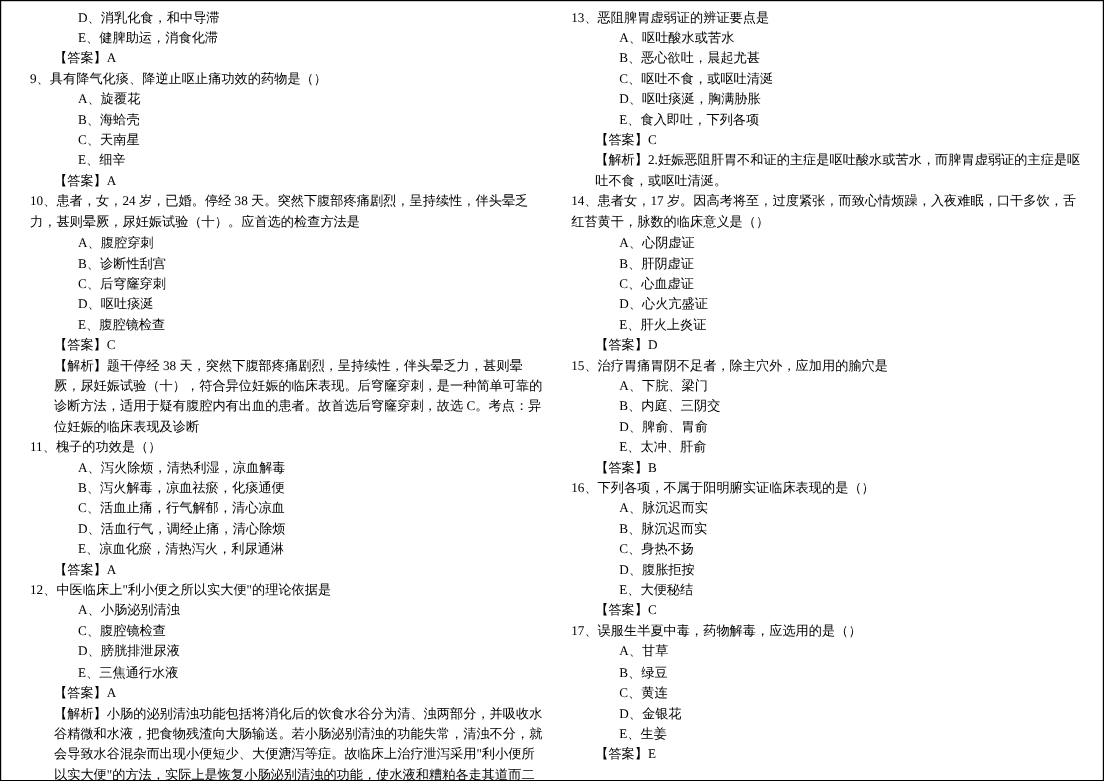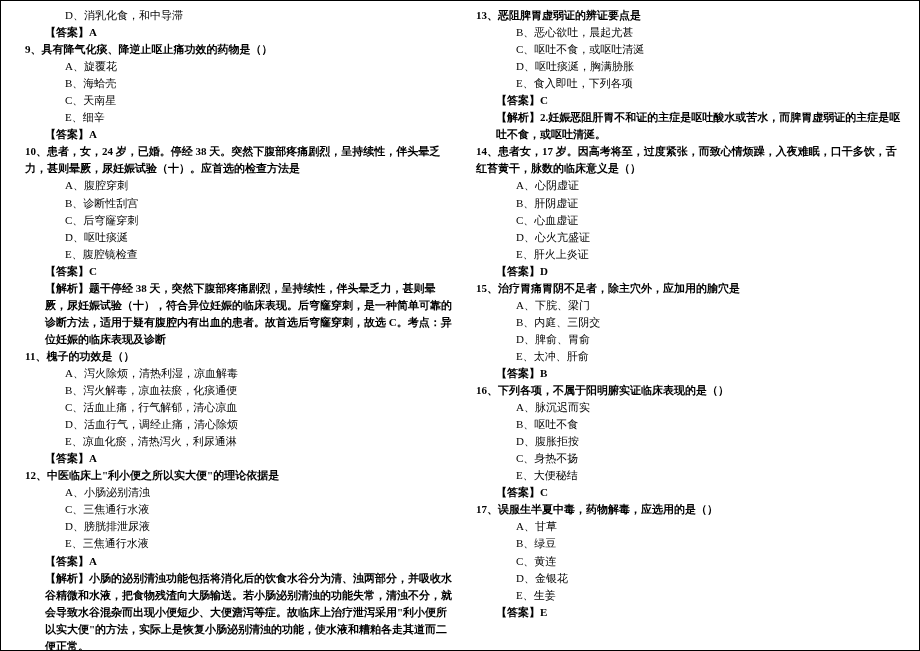--- a/index.html
+++ b/index.html
@@ -17,30 +17,31 @@
     }
     .columns {
       display: flex;
       height: 100%;
     }
     .col {
       width: 50%;
       padding: 0 8px;
     }
     .line { white-space: pre-wrap; }
-    .indent1 { padding-left: 28px; font-weight: bold; }
+    .indent1 { padding-left: 28px; }
     .indent2 { padding-left: 48px; }
-    .q { padding-left: 8px; font-weight: bold; }
+    .q { padding-left: 8px; }
   </style>
 </head>
 <body>
 
 <div class="columns">
   <div class="col" id="col-left">
       <div class="line indent2">D、消乳化食，和中导滞</div>
+      <div class="line indent2">E、健脾助运，消食化滞</div>
       <div class="line indent1">【答案】A</div>
       <div class="line q">9、具有降气化痰、降逆止呕止痛功效的药物是（）</div>
       <div class="line indent2">A、旋覆花</div>
       <div class="line indent2">B、海蛤壳</div>
       <div class="line indent2">C、天南星</div>
       <div class="line indent2">E、细辛</div>
       <div class="line indent1">【答案】A</div>
       <div class="line q">10、患者，女，24 岁，已婚。停经 38 天。突然下腹部疼痛剧烈，呈持续性，伴头晕乏力，甚则晕厥，尿妊娠试验（十）。应首选的检查方法是</div>
       <div class="line indent2">A、腹腔穿刺</div>
       <div class="line indent2">B、诊断性刮宫</div>
@@ -51,28 +52,29 @@
       <div class="line indent1">【解析】题干停经 38 天，突然下腹部疼痛剧烈，呈持续性，伴头晕乏力，甚则晕厥，尿妊娠试验（十），符合异位妊娠的临床表现。后穹窿穿刺，是一种简单可靠的诊断方法，适用于疑有腹腔内有出血的患者。故首选后穹窿穿刺，故选 C。考点：异位妊娠的临床表现及诊断</div>
       <div class="line q">11、槐子的功效是（）</div>
       <div class="line indent2">A、泻火除烦，清热利湿，凉血解毒</div>
       <div class="line indent2">B、泻火解毒，凉血祛瘀，化痰通便</div>
       <div class="line indent2">C、活血止痛，行气解郁，清心凉血</div>
       <div class="line indent2">D、活血行气，调经止痛，清心除烦</div>
       <div class="line indent2">E、凉血化瘀，清热泻火，利尿通淋</div>
       <div class="line indent1">【答案】A</div>
       <div class="line q">12、中医临床上"利小便之所以实大便"的理论依据是</div>
       <div class="line indent2">A、小肠泌别清浊</div>
-      <div class="line indent2">C、三焦通行水液</div>
+      <div class="line indent2">C、腹腔镜检查</div>
       <div class="line indent2">D、膀胱排泄尿液</div>
       <div class="line indent2">E、三焦通行水液</div>
       <div class="line indent1">【答案】A</div>
       <div class="line indent1">【解析】小肠的泌别清浊功能包括将消化后的饮食水谷分为清、浊两部分，并吸收水谷精微和水液，把食物残渣向大肠输送。若小肠泌别清浊的功能失常，清浊不分，就会导致水谷混杂而出现小便短少、大便溏泻等症。故临床上治疗泄泻采用"利小便所以实大便"的方法，实际上是恢复小肠泌别清浊的功能，使水液和糟粕各走其道而二便正常。</div>
     </div>
   <div class="col" id="col-right">
       <div class="line q">13、恶阻脾胃虚弱证的辨证要点是</div>
+      <div class="line indent2">A、呕吐酸水或苦水</div>
       <div class="line indent2">B、恶心欲吐，晨起尤甚</div>
       <div class="line indent2">C、呕吐不食，或呕吐清涎</div>
       <div class="line indent2">D、呕吐痰涎，胸满胁胀</div>
       <div class="line indent2">E、食入即吐，下列各项</div>
       <div class="line indent1">【答案】C</div>
       <div class="line indent1">【解析】2.妊娠恶阻肝胃不和证的主症是呕吐酸水或苦水，而脾胃虚弱证的主症是呕吐不食，或呕吐清涎。</div>
       <div class="line q">14、患者女，17 岁。因高考将至，过度紧张，而致心情烦躁，入夜难眠，口干多饮，舌红苔黄干，脉数的临床意义是（）</div>
       <div class="line indent2">A、心阴虚证</div>
       <div class="line indent2">B、肝阴虚证</div>
       <div class="line indent2">C、心血虚证</div>
@@ -80,23 +82,23 @@
       <div class="line indent2">E、肝火上炎证</div>
       <div class="line indent1">【答案】D</div>
       <div class="line q">15、治疗胃痛胃阴不足者，除主穴外，应加用的腧穴是</div>
       <div class="line indent2">A、下脘、梁门</div>
       <div class="line indent2">B、内庭、三阴交</div>
       <div class="line indent2">D、脾俞、胃俞</div>
       <div class="line indent2">E、太冲、肝俞</div>
       <div class="line indent1">【答案】B</div>
       <div class="line q">16、下列各项，不属于阳明腑实证临床表现的是（）</div>
       <div class="line indent2">A、脉沉迟而实</div>
-      <div class="line indent2">B、呕吐不食</div>
+      <div class="line indent2">B、脉沉迟而实</div>
+      <div class="line indent2">C、身热不扬</div>
       <div class="line indent2">D、腹胀拒按</div>
-      <div class="line indent2">C、身热不扬</div>
       <div class="line indent2">E、大便秘结</div>
       <div class="line indent1">【答案】C</div>
       <div class="line q">17、误服生半夏中毒，药物解毒，应选用的是（）</div>
       <div class="line indent2">A、甘草</div>
       <div class="line indent2">B、绿豆</div>
       <div class="line indent2">C、黄连</div>
       <div class="line indent2">D、金银花</div>
       <div class="line indent2">E、生姜</div>
       <div class="line indent1">【答案】E</div>
     </div>

